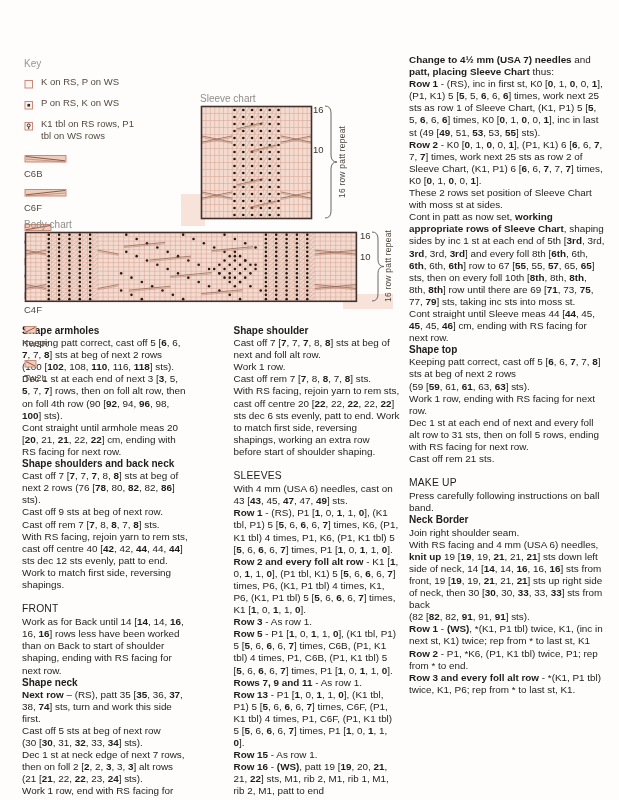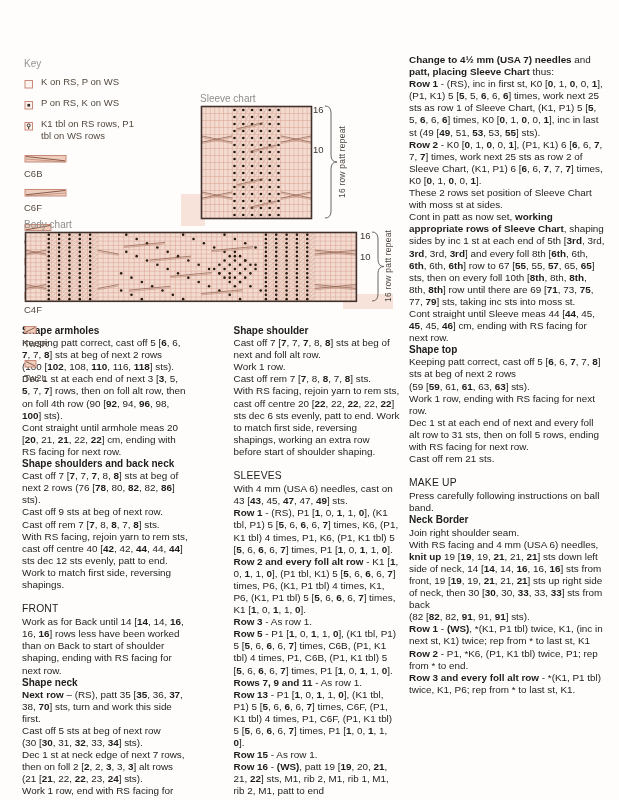--- a/index.html
+++ b/index.html
@@ -913,21 +913,21 @@
           <div class="para p">Dec 1 st at each end of next 3 [<b>3</b>, 5, <b>5</b>, 7, <b>7</b>] rows, then on foll alt row, then on foll 4th row (90 [<b>92</b>, 94, <b>96</b>, 98, <b>100</b>] sts).</div>
           <div class="para p">Cont straight until armhole meas 20 [<b>20</b>, 21, <b>21</b>, 22, <b>22</b>] cm, ending with RS facing for next row.</div>
           <div class="para h">Shape shoulders and back neck</div>
           <div class="para p">Cast off 7 [<b>7</b>, 7, <b>7</b>, 8, <b>8</b>] sts at beg of next 2 rows (76 [<b>78</b>, 80, <b>82</b>, 82, <b>86</b>] sts).</div>
           <div class="para p">Cast off 9 sts at beg of next row.</div>
           <div class="para p">Cast off rem 7 [<b>7</b>, 8, <b>8</b>, 7, <b>8</b>] sts.</div>
           <div class="para p">With RS facing, rejoin yarn to rem sts, cast off centre 40 [<b>42</b>, 42, <b>44</b>, 44, <b>44</b>] sts dec 12 sts evenly, patt to end. Work to match first side, reversing shapings.</div>
           <div class="para H">FRONT</div>
           <div class="para p">Work as for Back until 14 [<b>14</b>, 14, <b>16</b>, 16, <b>16</b>] rows less have been worked than on Back to start of shoulder shaping, ending with RS facing for next row.</div>
           <div class="para h">Shape neck</div>
-          <div class="para p"><b>Next row</b> – (RS), patt 35 [<b>35</b>, 36, <b>37</b>, 38, <b>70</b>] sts, turn and work this side first.</div>
+          <div class="para p"><b>Next row</b> – (RS), patt 35 [<b>35</b>, 36, <b>37</b>, 38, <b>74</b>] sts, turn and work this side first.</div>
           <div class="para p">Cast off 5 sts at beg of next row</div>
           <div class="para p">(30 [<b>30</b>, 31, <b>32</b>, 33, <b>34</b>] sts).</div>
           <div class="para p">Dec 1 st at neck edge of next 7 rows, then on foll 2 [<b>2</b>, 2, <b>3</b>, 3, <b>3</b>] alt rows</div>
           <div class="para p">(21 [<b>21</b>, 22, <b>22</b>, 23, <b>24</b>] sts).</div>
           <div class="para p">Work 1 row, end with RS facing for next row.</div>
         </div>
       <div class="col">
           <div class="para h">Shape shoulder</div>
           <div class="para p">Cast off 7 [<b>7</b>, 7, <b>7</b>, 8, <b>8</b>] sts at beg of next and foll alt row.</div>
           <div class="para p">Work 1 row.</div>

